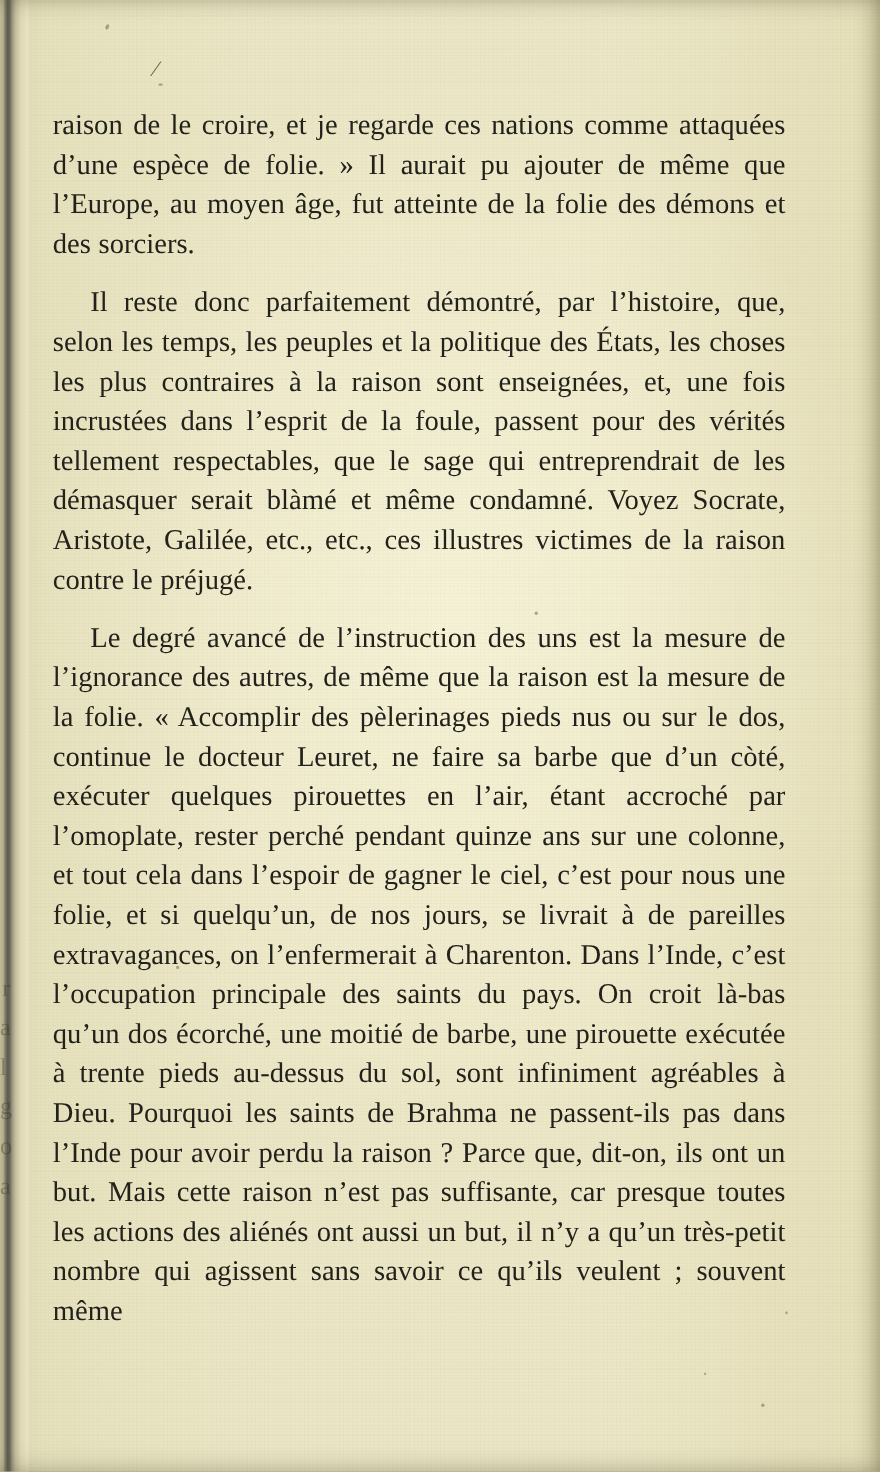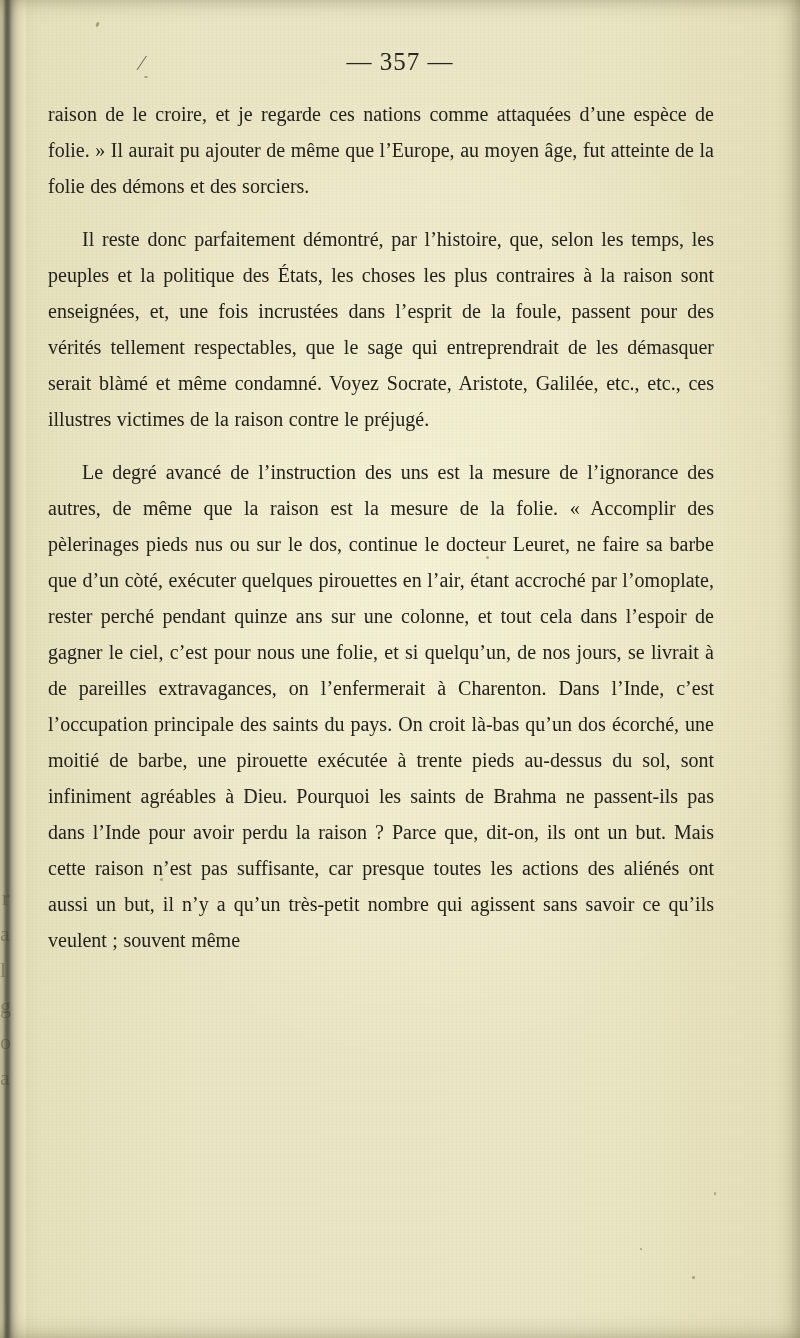--- a/index.html
+++ b/index.html
@@ -96,21 +96,21 @@
 
   
   .textblock {
     position: absolute;
     top: 96px;
     left: 48px;
     width: 666px;
   }
   p.para {
     margin: 0;
-    font-size: 20px;
+    font-size: 26px;
     line-height: 36px;
     text-align: justify;
     text-indent: 34px;
     word-spacing: 0.5px;
     text-rendering: optimizeLegibility;
   }
   p.para.gap {
     margin-top: 17px;
   }
   p.para.first {
@@ -143,21 +143,20 @@
 
   <div class="scan-gutter"></div>
   <div class="gutter-bleed">r
 a
 l
 g
 o
 a</div>
 
   <div class="head-tick">⁄</div>
-  <div class="running-head">— 357 —</div>
 
   <div class="textblock">
     <p class="para first">raison de le croire, et je regarde ces nations comme attaquées d’une espèce de folie. » Il aurait pu ajouter de même que l’Europe, au moyen âge, fut atteinte de la folie des démons et des sorciers.</p>
     <p class="para gap">Il reste donc parfaitement démontré, par l’histoire, que, selon les temps, les peuples et la politique des États, les choses les plus contraires à la raison sont enseignées, et, une fois incrustées dans l’esprit de la foule, passent pour des vérités tellement respectables, que le sage qui entreprendrait de les démasquer serait blàmé et même condamné. Voyez Socrate, Aristote, Galilée, etc., etc., ces illustres victimes de la raison contre le préjugé.</p>
     <p class="para gap">Le degré avancé de l’instruction des uns est la mesure de l’ignorance des autres, de même que la raison est la mesure de la folie. « Accomplir des pèlerinages pieds nus ou sur le dos, continue le docteur Leuret, ne faire sa barbe que d’un còté, exécuter quelques pirouettes en l’air, étant accroché par l’omoplate, rester perché pendant quinze ans sur une colonne, et tout cela dans l’espoir de gagner le ciel, c’est pour nous une folie, et si quelqu’un, de nos jours, se livrait à de pareilles extravagances, on l’enfermerait à Charenton. Dans l’Inde, c’est l’occupation principale des saints du pays. On croit là-bas qu’un dos écorché, une moitié de barbe, une pirouette exécutée à trente pieds au-dessus du sol, sont infiniment agréables à Dieu. Pourquoi les saints de Brahma ne passent-ils pas dans l’Inde pour avoir perdu la raison ? Parce que, dit-on, ils ont un but. Mais cette raison n’est pas suffisante, car presque toutes les actions des aliénés ont aussi un but, il n’y a qu’un très-petit nombre qui agissent sans savoir ce qu’ils veulent ; souvent même</p>
   </div>
 
   <div class="speck" style="left:96px;  top:22px;  width:3px; height:5px; transform:rotate(28deg);"></div>
   <div class="speck" style="left:144px; top:76px;  width:4px; height:2px;"></div>
   <div class="speck" style="left:486px; top:556px; width:3px; height:3px;"></div>

